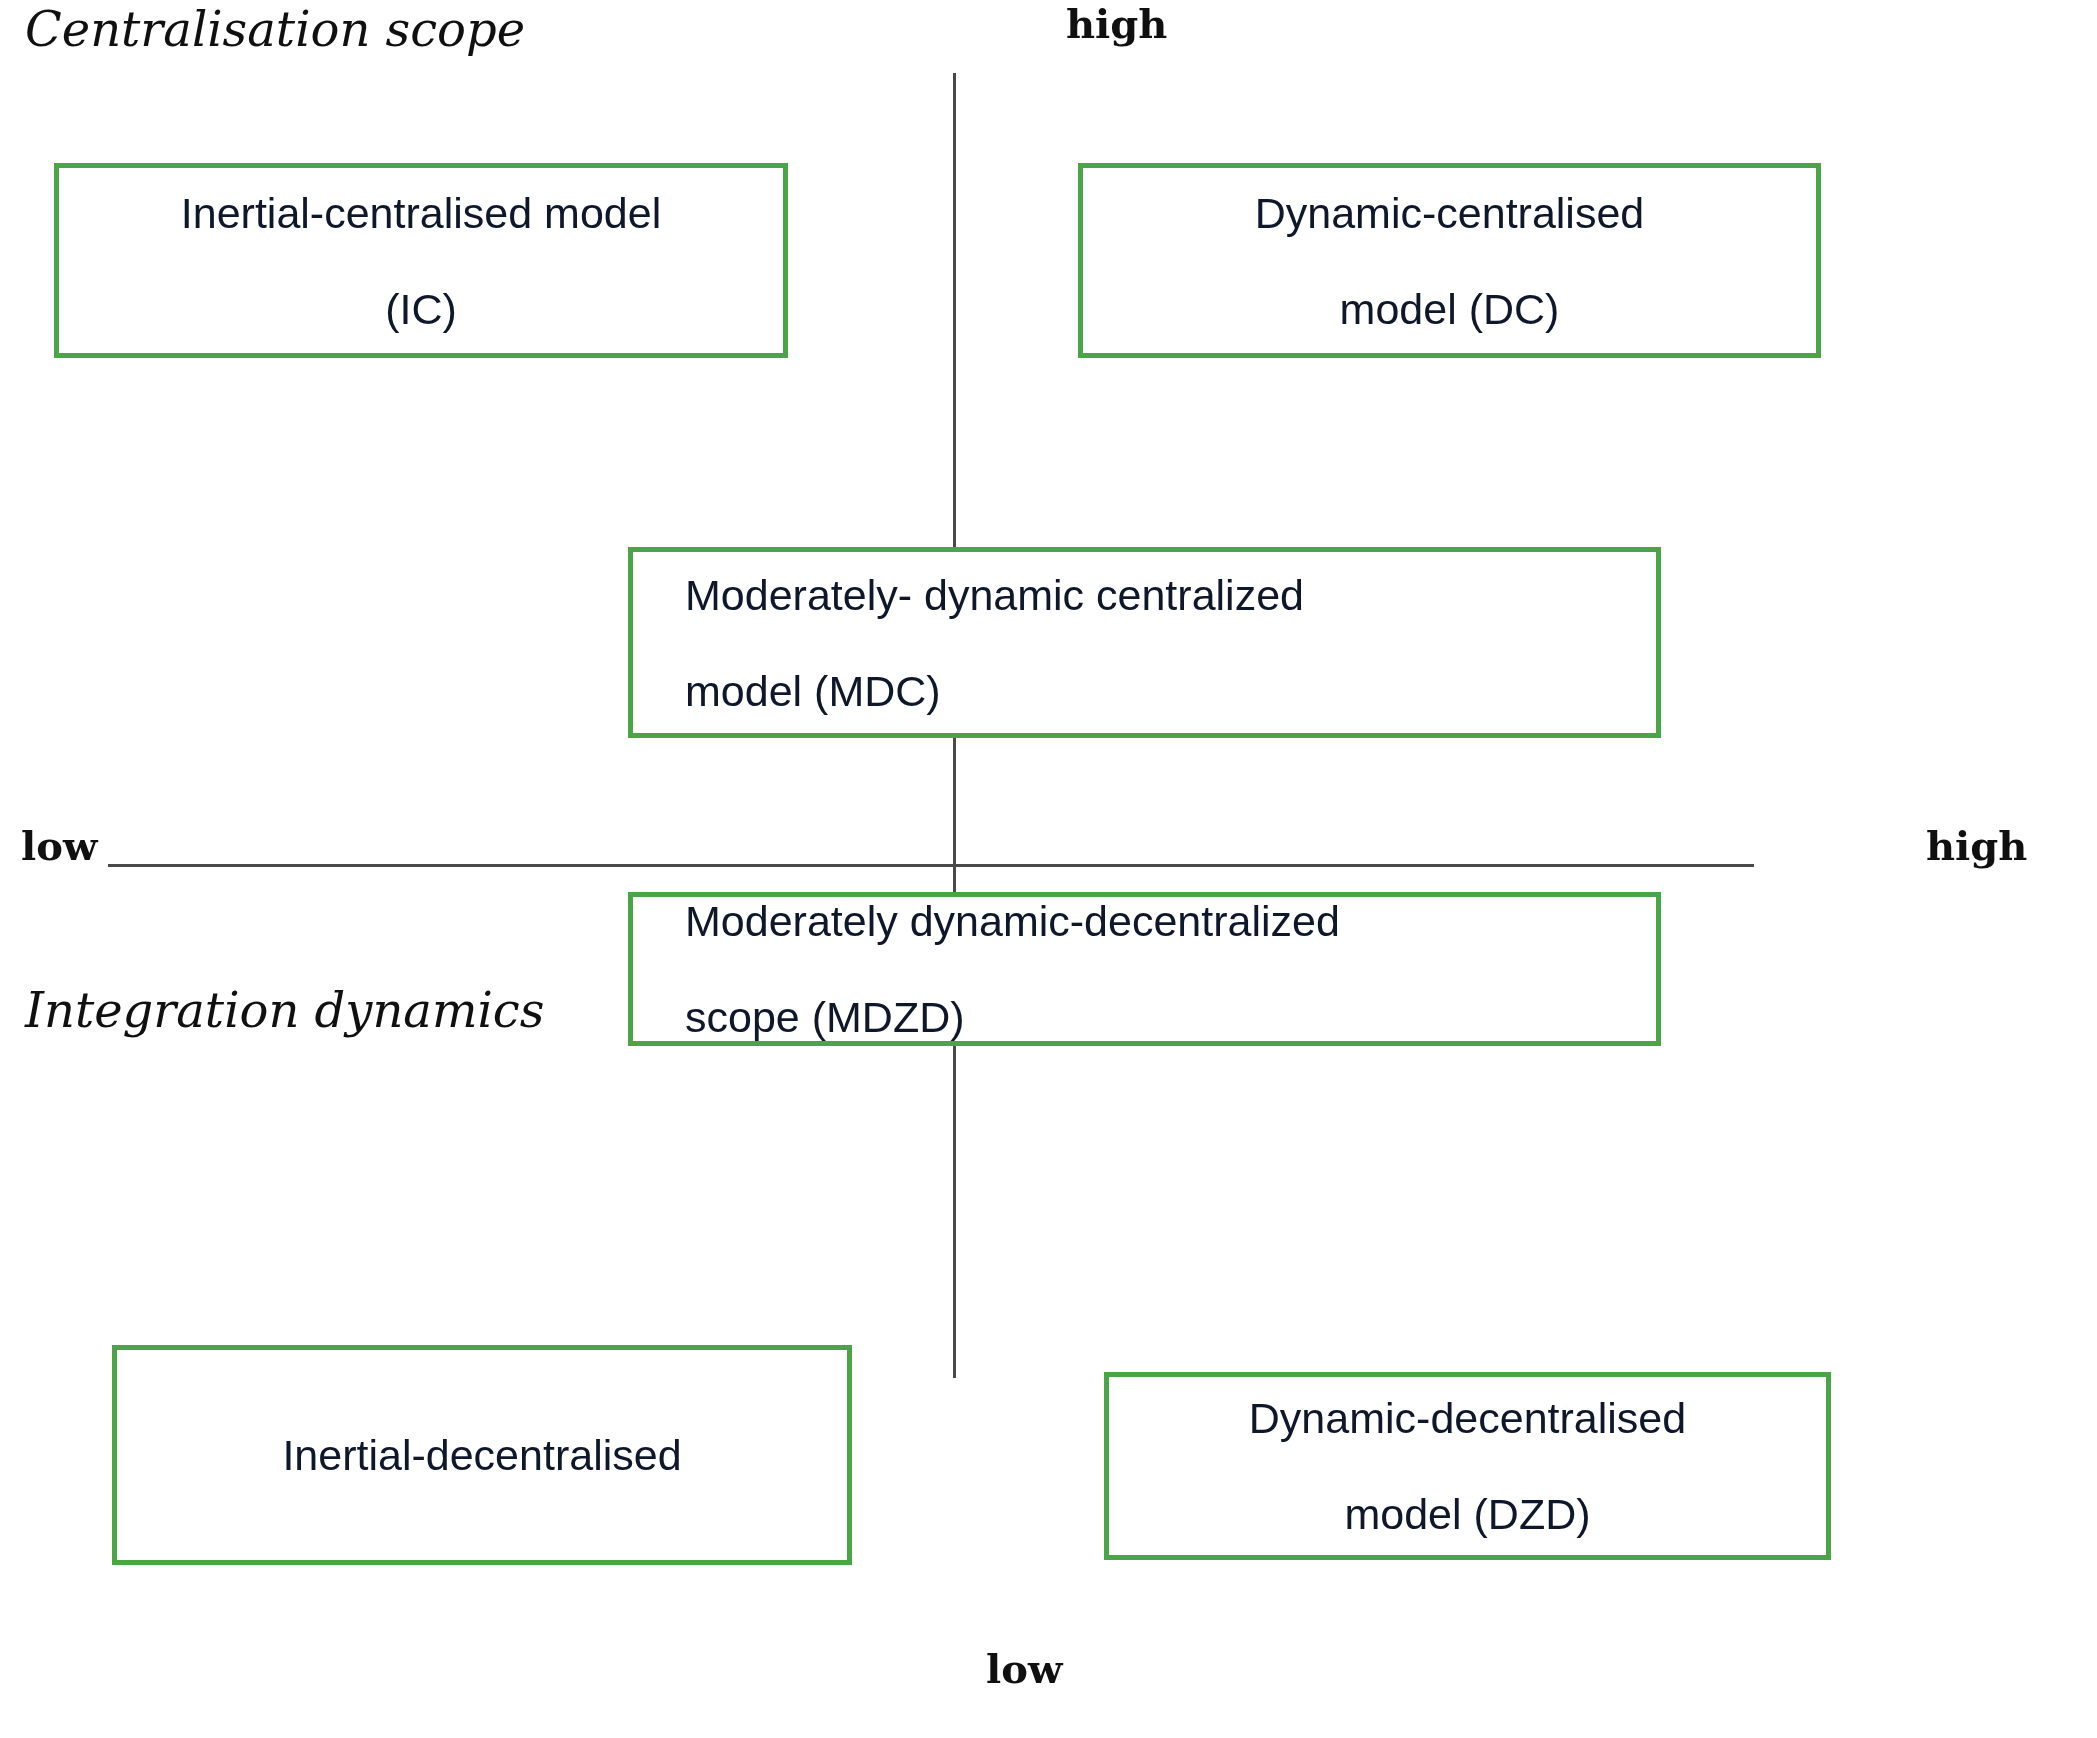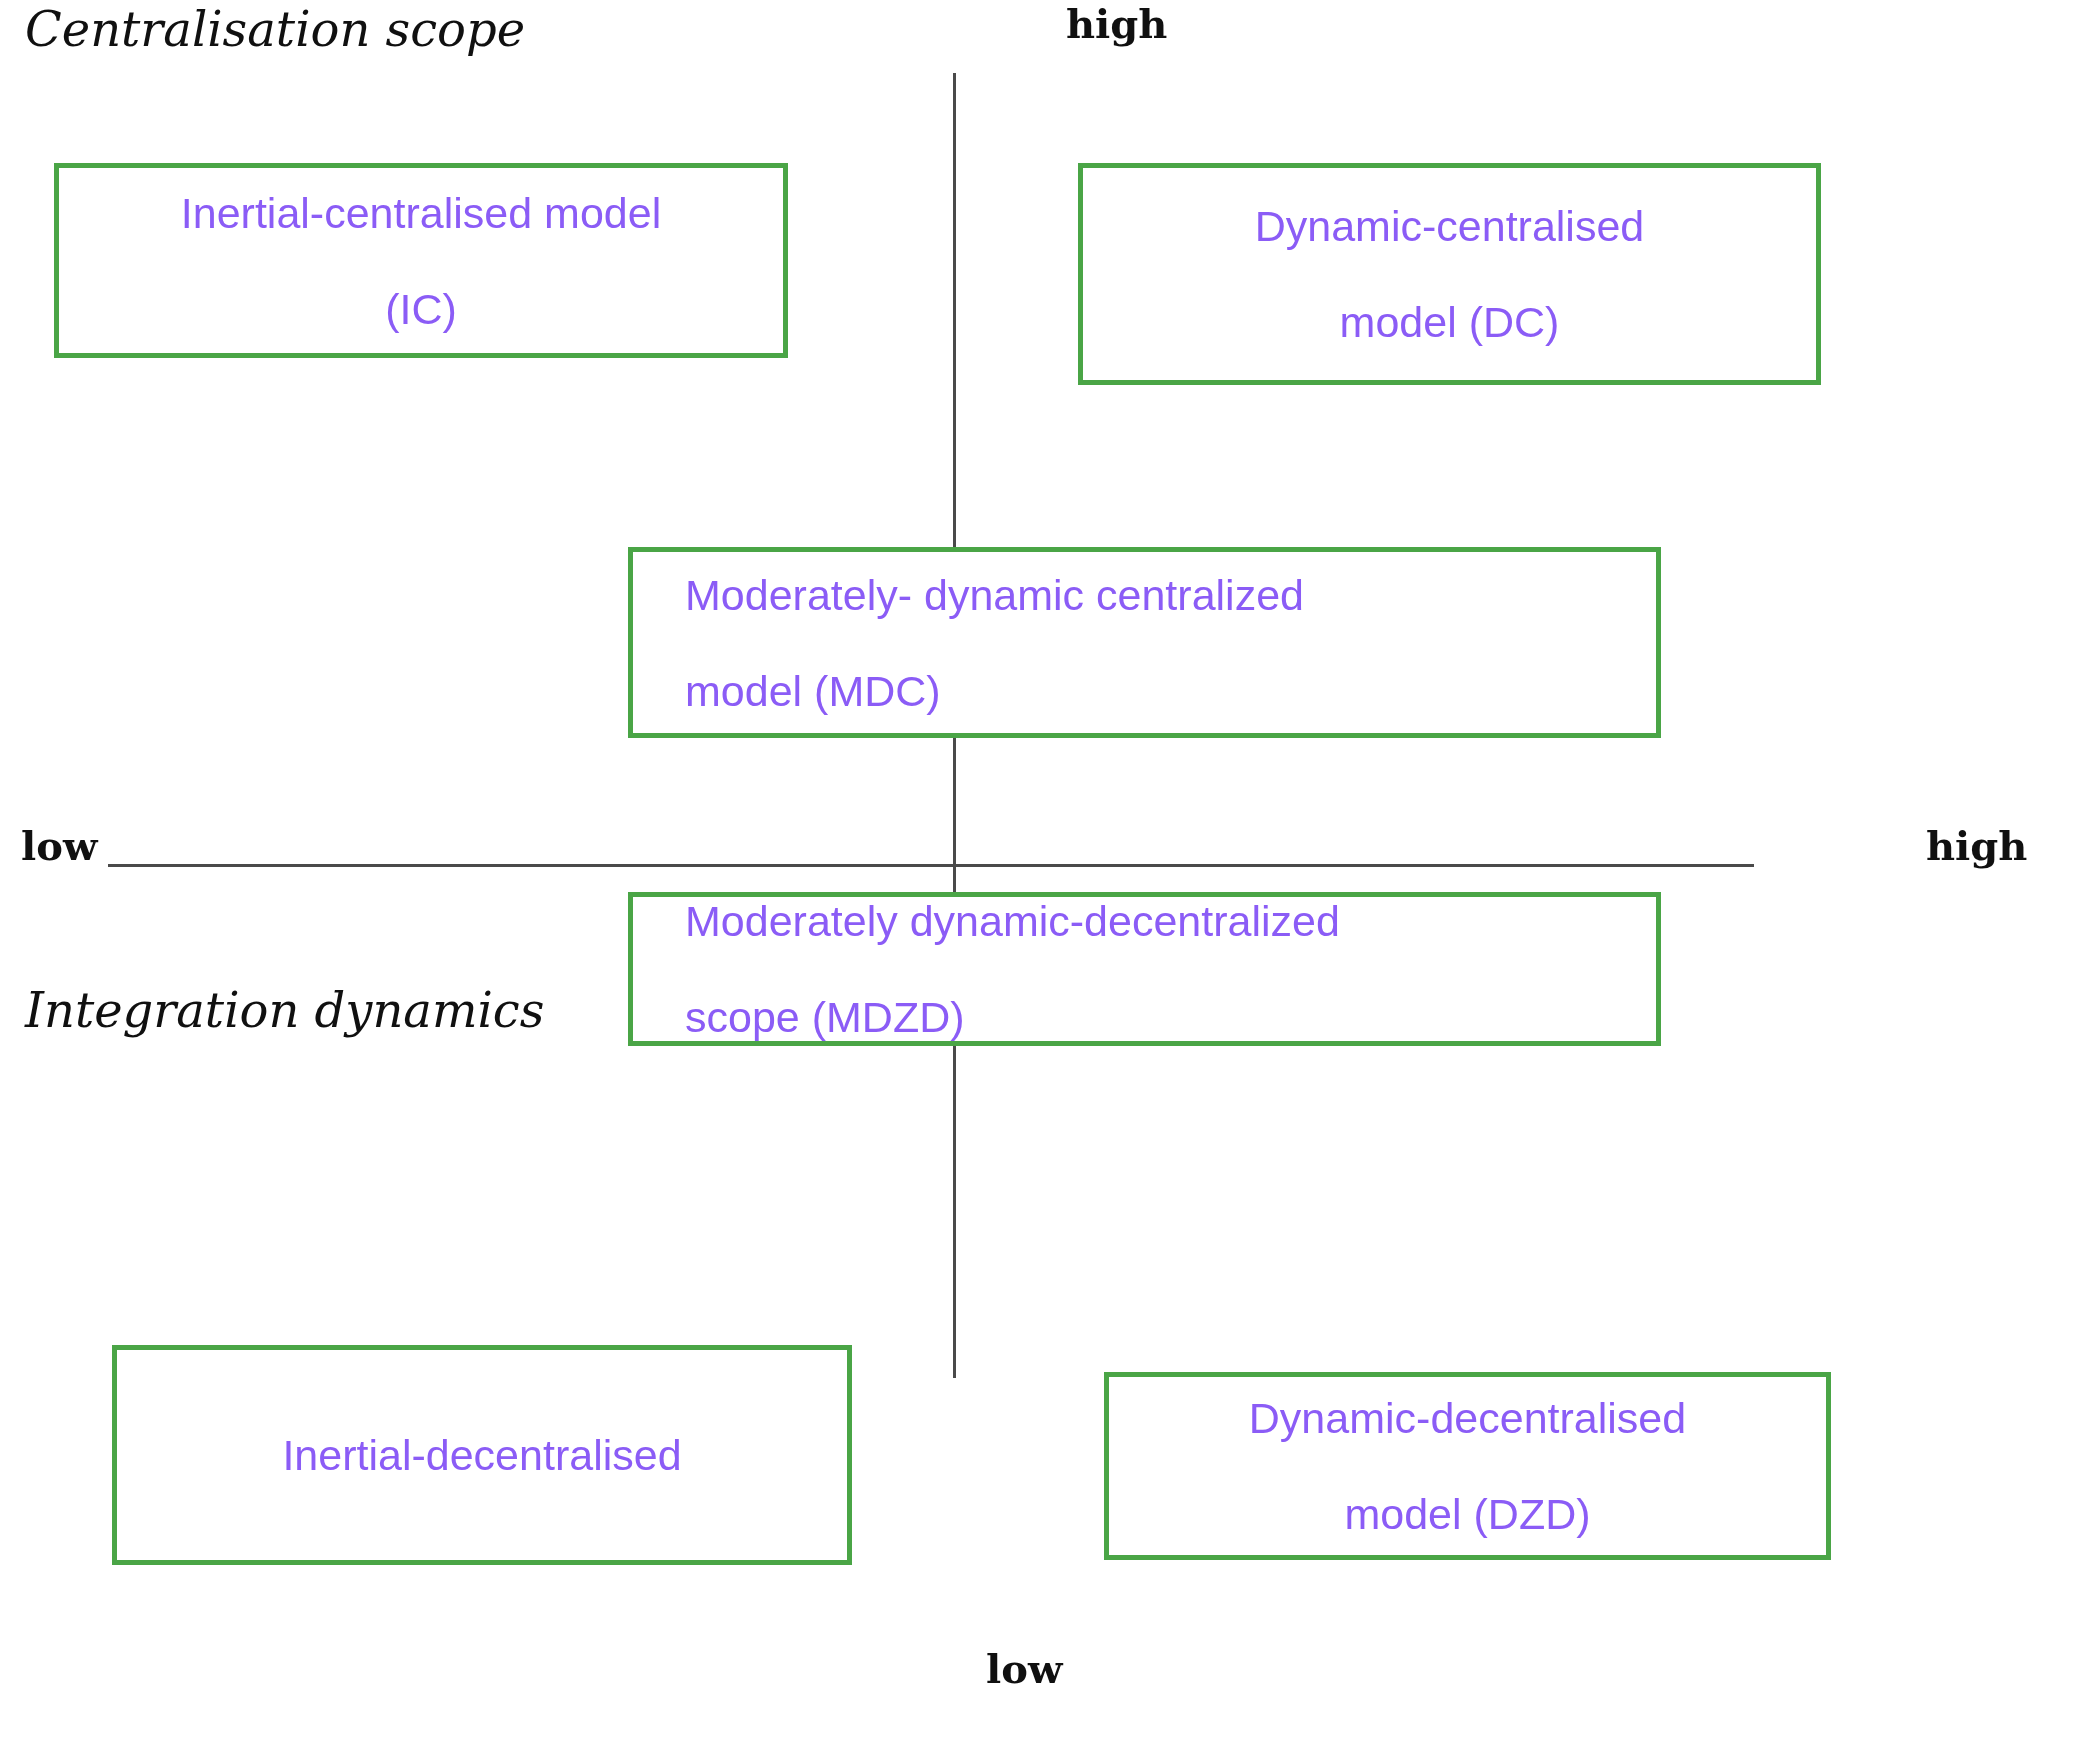--- a/index.html
+++ b/index.html
@@ -58,34 +58,34 @@
   #label-high-right  { left: 1919px; top: 822px; }
   #label-idyn        { left: 18px;   top: 982px; }
   #label-low-bottom  { left: 979px; top: 1645px; }
 
   
   .box {
     position: absolute;
     box-sizing: border-box;
     background: #ffffff;
     border: 5.1px solid #4aa546;
-    color: #8b5cf6;
+    color: #0f172a;
     font-size: 43px;
     line-height: 96px;
     display: flex;
     flex-direction: column;
     justify-content: center;
     z-index: 3;
   }
   .box .line { display: block; white-space: nowrap; }
   .box.centered { text-align: center; }
   .box.lefted   { text-align: left; padding-left: 52px; }
 
   #box-ic   { left: 54px;   top: 163px;  width: 734px; height: 195px; }
-  #box-dc   { left: 1078px; top: 163px;  width: 743px; height: 222px; }
+  #box-dc   { left: 1078px; top: 163px;  width: 743px; height: 195px; }
   #box-mdc  { left: 628px;  top: 547px;  width: 1033px; height: 191px; }
   #box-mdzd { left: 628px;  top: 892px; width: 1033px; height: 154px; }
   #box-izd  { left: 112px;  top: 1345px; width: 740px; height: 220px; }
   #box-dzd  { left: 1104px; top: 1352px; width: 727px; height: 188px; margin-top: 20px; }
 </style>
 </head>
 <body>
 
 <div class="canvas">
 

